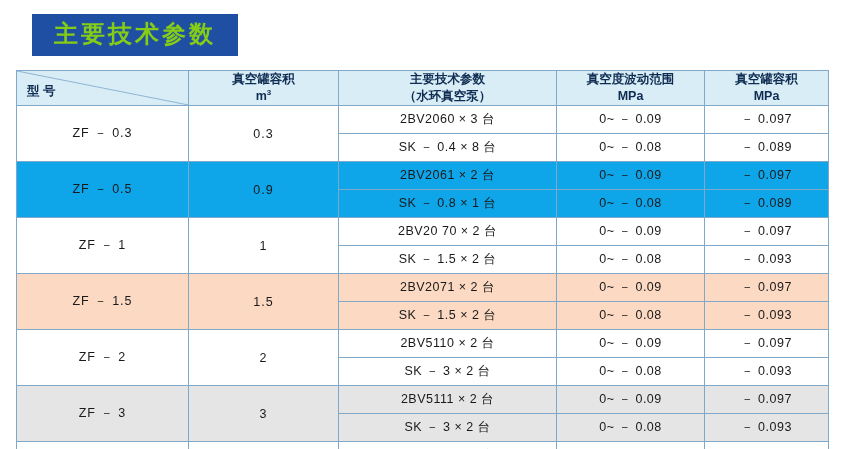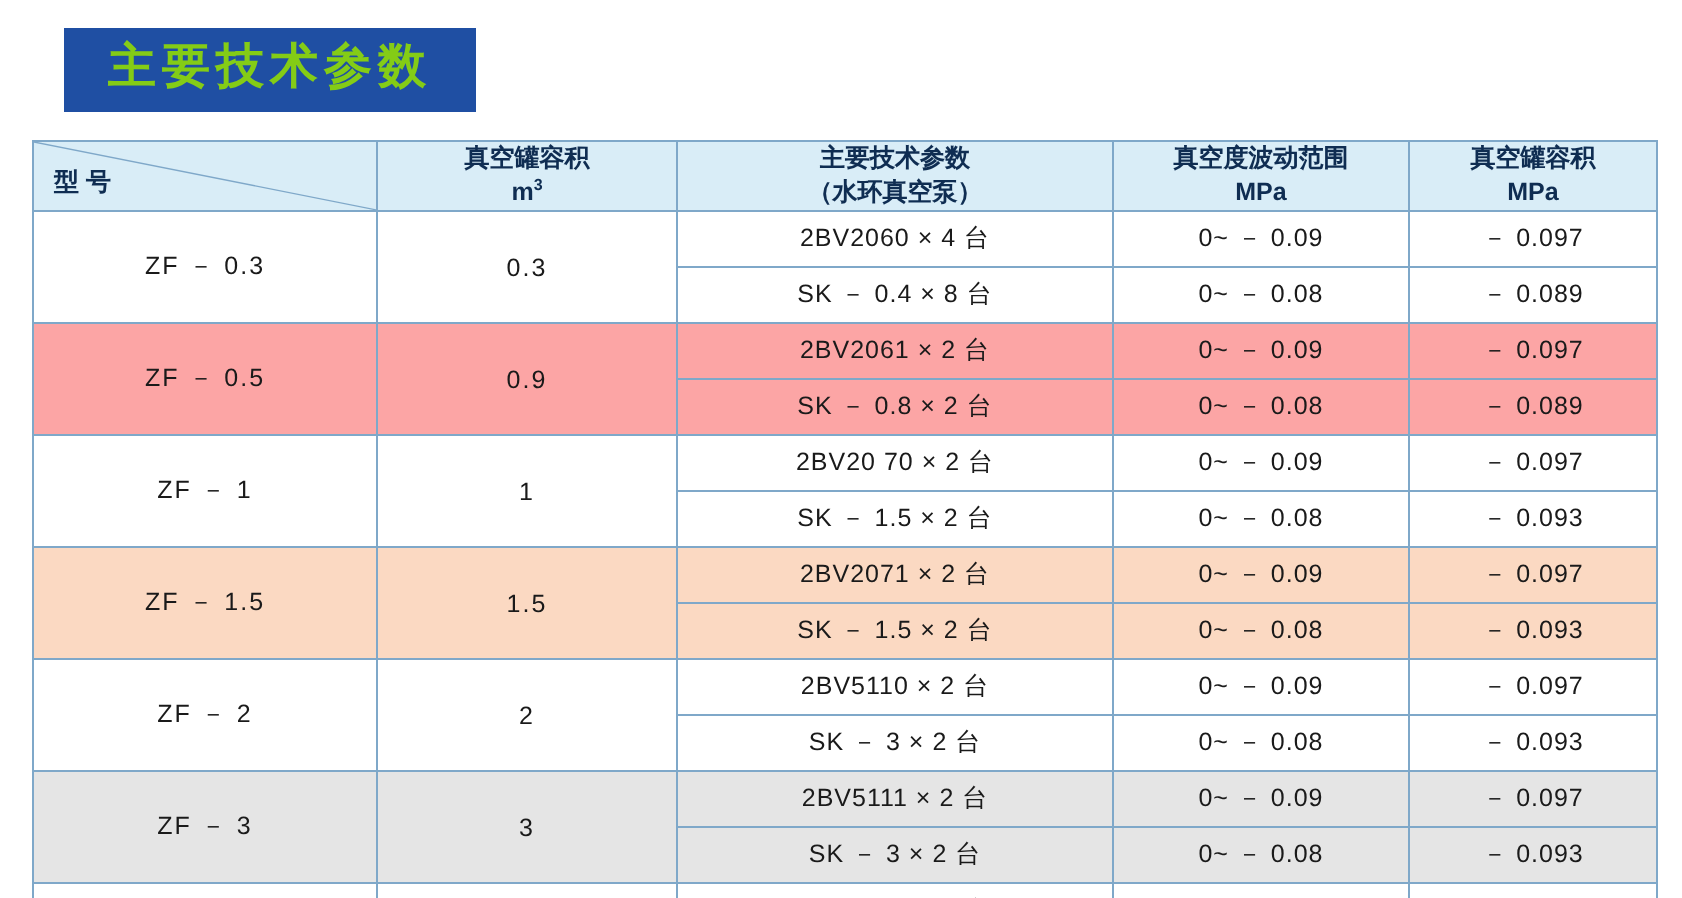--- a/index.html
+++ b/index.html
@@ -84,21 +84,21 @@
     left: 10px;
     bottom: 5px;
     font-weight: bold;
   }
   .sup {
     font-size: 8px;
     vertical-align: super;
   }
   
   tr.tint-white td { background: #ffffff; }
-  tr.tint-pink  td { background: #fca5a5; }
+  tr.tint-pink  td { background: #0ea5e9; }
   tr.tint-peach td { background: #fbd9c2; }
   tr.tint-green td { background: #e5e5e5; }
 
   td.model, td.volume {
     font-size: 13px;
     letter-spacing: 1px;
   }
   td.pump { letter-spacing: 0.5px; }
   td.range, td.ultimate { letter-spacing: 0.5px; margin-left: 10px; }
   .colw1 { width: 172px; }
@@ -147,39 +147,39 @@
           <div>真空罐容积</div>
           <div>MPa</div>
         </th>
       </tr>
     </thead>
     <tbody>
 
       <tr class="tint-white">
         <td class="model" rowspan="2">ZF － 0.3</td>
         <td class="volume" rowspan="2">0.3</td>
-        <td class="pump">2BV2060 × 4 台</td>
+        <td class="pump">2BV2060 × 3 台</td>
         <td class="range">0~ － 0.09</td>
         <td class="ultimate">－ 0.097</td>
       </tr>
       <tr class="tint-white">
         <td class="pump">SK － 0.4 × 8 台</td>
         <td class="range">0~ － 0.08</td>
         <td class="ultimate">－ 0.089</td>
       </tr>
 
       <tr class="tint-pink">
         <td class="model" rowspan="2">ZF － 0.5</td>
         <td class="volume" rowspan="2">0.9</td>
         <td class="pump">2BV2061 × 2 台</td>
         <td class="range">0~ － 0.09</td>
         <td class="ultimate">－ 0.097</td>
       </tr>
       <tr class="tint-pink">
-        <td class="pump">SK － 0.8 × 2 台</td>
+        <td class="pump">SK － 0.8 × 1 台</td>
         <td class="range">0~ － 0.08</td>
         <td class="ultimate">－ 0.089</td>
       </tr>
 
       <tr class="tint-white">
         <td class="model" rowspan="2">ZF － 1</td>
         <td class="volume" rowspan="2">1</td>
         <td class="pump">2BV20 70 × 2 台</td>
         <td class="range">0~ － 0.09</td>
         <td class="ultimate">－ 0.097</td>

